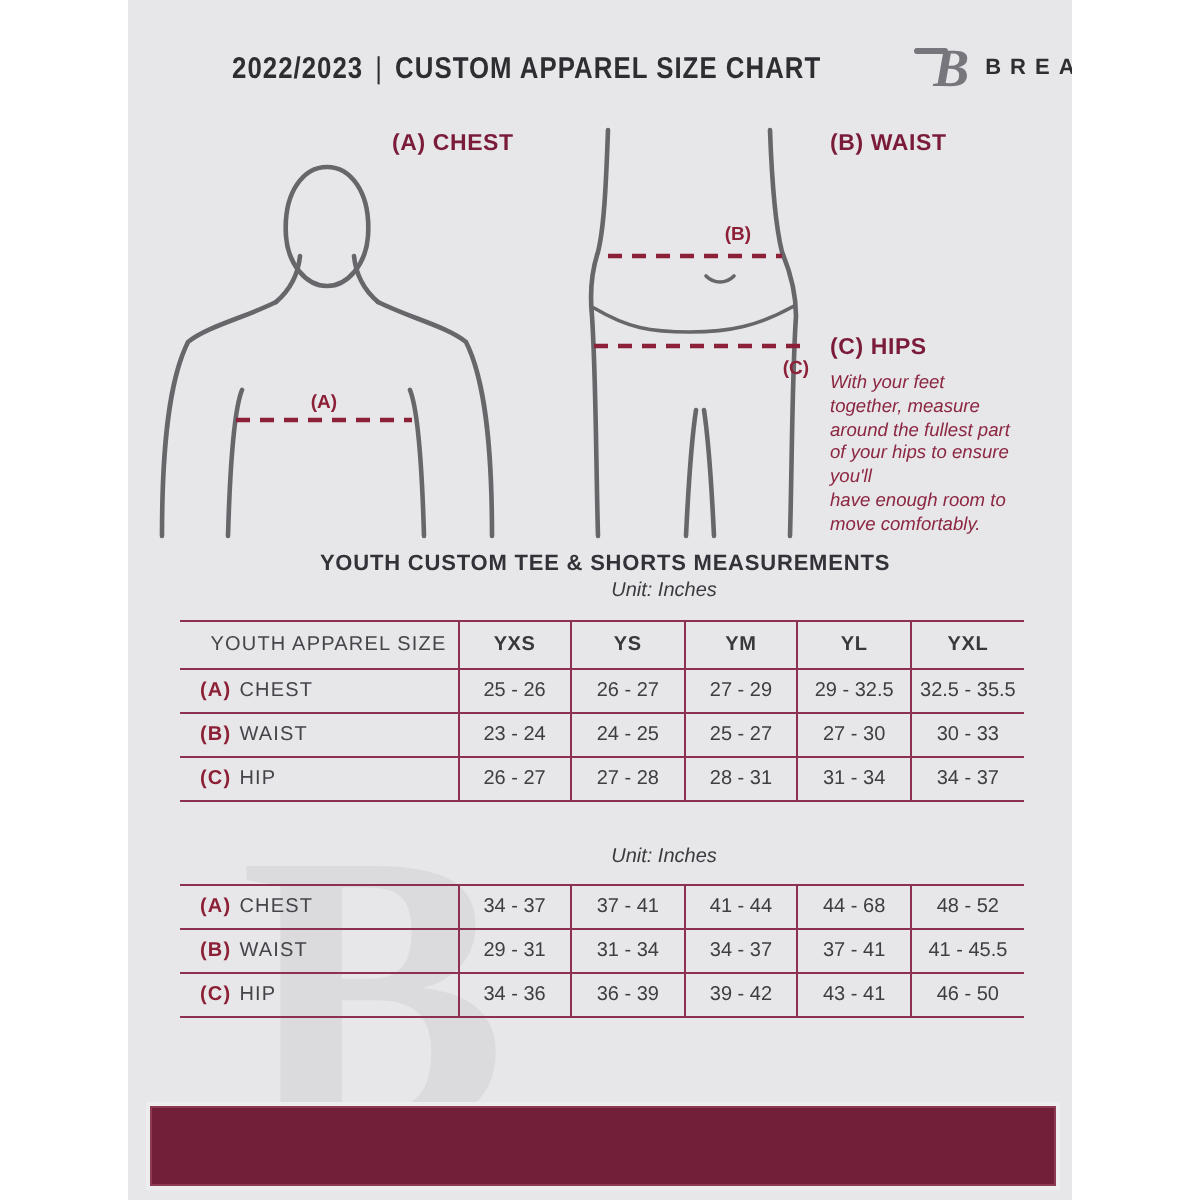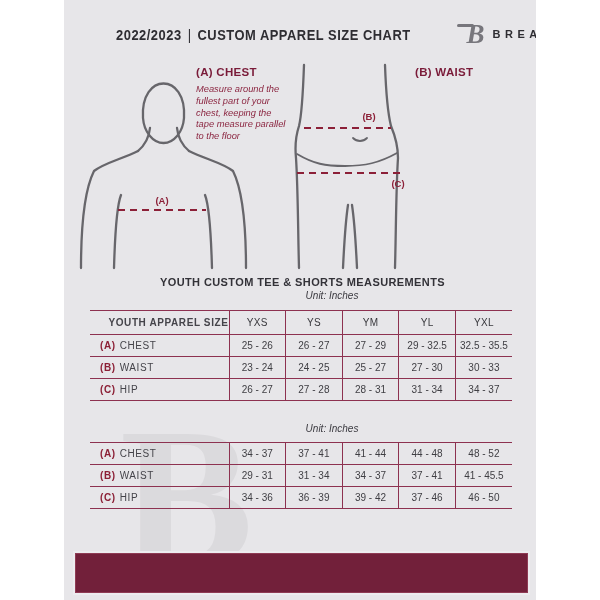--- a/index.html
+++ b/index.html
@@ -63,25 +63,25 @@
     position:absolute;left:26px;width:422px;border-collapse:collapse;table-layout:fixed;
     z-index:2;
   }
   table.size-table col.c0{width:139px;}
   table.size-table col.cv{width:56.6px;}
   table.size-table th, table.size-table td{
     border-top:1.5px solid #8d3150;border-bottom:1.5px solid #8d3150;
     padding:0;margin:0;text-align:center;vertical-align:middle;
     font-size:10px;color:#3f3e43;background:transparent;
   }
-  table.size-table th{height:23px;font-weight:normal;color:#39383d;letter-spacing:0.3px;}
+  table.size-table th{height:23px;font-weight:bold;color:#39383d;letter-spacing:0.3px;}
   table.size-table td{height:21px;}
   table.size-table th+th, table.size-table td+td{border-left:1.4px solid #8d3150;}
   table.size-table .label-col{
-    text-align:right;padding-left:10px;font-weight:bold;letter-spacing:0.6px;color:#45444a;
+    text-align:center;padding-left:10px;font-weight:normal;letter-spacing:0.6px;color:#45444a;
   }
   table.size-table td.row-label{
     text-align:left;padding-left:10px;letter-spacing:0.6px;color:#45444a;
   }
   td.row-label .pfx{color:#8c2036;font-weight:bold;margin-right:4px;}
   
   .watermark{
     position:absolute;left:56px;top:398px;z-index:1;
     font-family:"Liberation Serif", serif;font-weight:bold;
     font-size:200px;line-height:1;color:#dbdadd;user-select:none;
@@ -138,28 +138,33 @@
       </g>
       <g fill="#8c2038" font-size="9.5" font-weight="bold" text-anchor="middle">
         <text x="98" y="146">(A)</text>
         <text x="305" y="62">(B)</text>
         <text x="334" y="129">(C)</text>
       </g>
     </svg>
 
     <div class="inst inst-chest">
       <h3>(A) CHEST</h3>
-      <p>Measure around the
-fullest part of your
-chest, keeping the
-tape measure parallel
-to the floor</p>
     </div>
     <div class="inst inst-waist">
       <h3>(B) WAIST</h3>
+    </div>
+    <div class="inst inst-hips">
+      <h3>(C) HIPS</h3>
+      <p>With your feet
+together, measure
+around the fullest part
+of your hips to ensure
+you'll
+have enough room to
+move comfortably.</p>
     </div>
   </div>
 
   <div class="watermark">B</div>
 
   <div class="sec-title" style="top:276px">YOUTH CUSTOM TEE &amp; SHORTS MEASUREMENTS</div>
   <div class="sec-unit" style="top:290px">Unit: Inches</div>
 
   <table class="size-table" style="top:310px">
     <colgroup>
@@ -216,37 +221,37 @@
         <col class="cv">
         <col class="cv">
         <col class="cv">
       </colgroup>
     <tbody>
     <tr>
       <td class="row-label"><span class="pfx">(A)</span><span>CHEST</span></td>
       <td>34 - 37</td>
       <td>37 - 41</td>
       <td>41 - 44</td>
-      <td>44 - 48</td>
+      <td>44 - 68</td>
       <td>48 - 52</td>
     </tr>
     <tr>
       <td class="row-label"><span class="pfx">(B)</span><span>WAIST</span></td>
       <td>29 - 31</td>
       <td>31 - 34</td>
       <td>34 - 37</td>
       <td>37 - 41</td>
       <td>41 - 45.5</td>
     </tr>
     <tr>
       <td class="row-label"><span class="pfx">(C)</span><span>HIP</span></td>
       <td>34 - 36</td>
       <td>36 - 39</td>
       <td>39 - 42</td>
-      <td>37 - 46</td>
+      <td>43 - 41</td>
       <td>46 - 50</td>
     </tr>
   </tbody>
     </table>
 
   <div class="footer-bar"></div>
 
 </div>
 
 </body></html>

